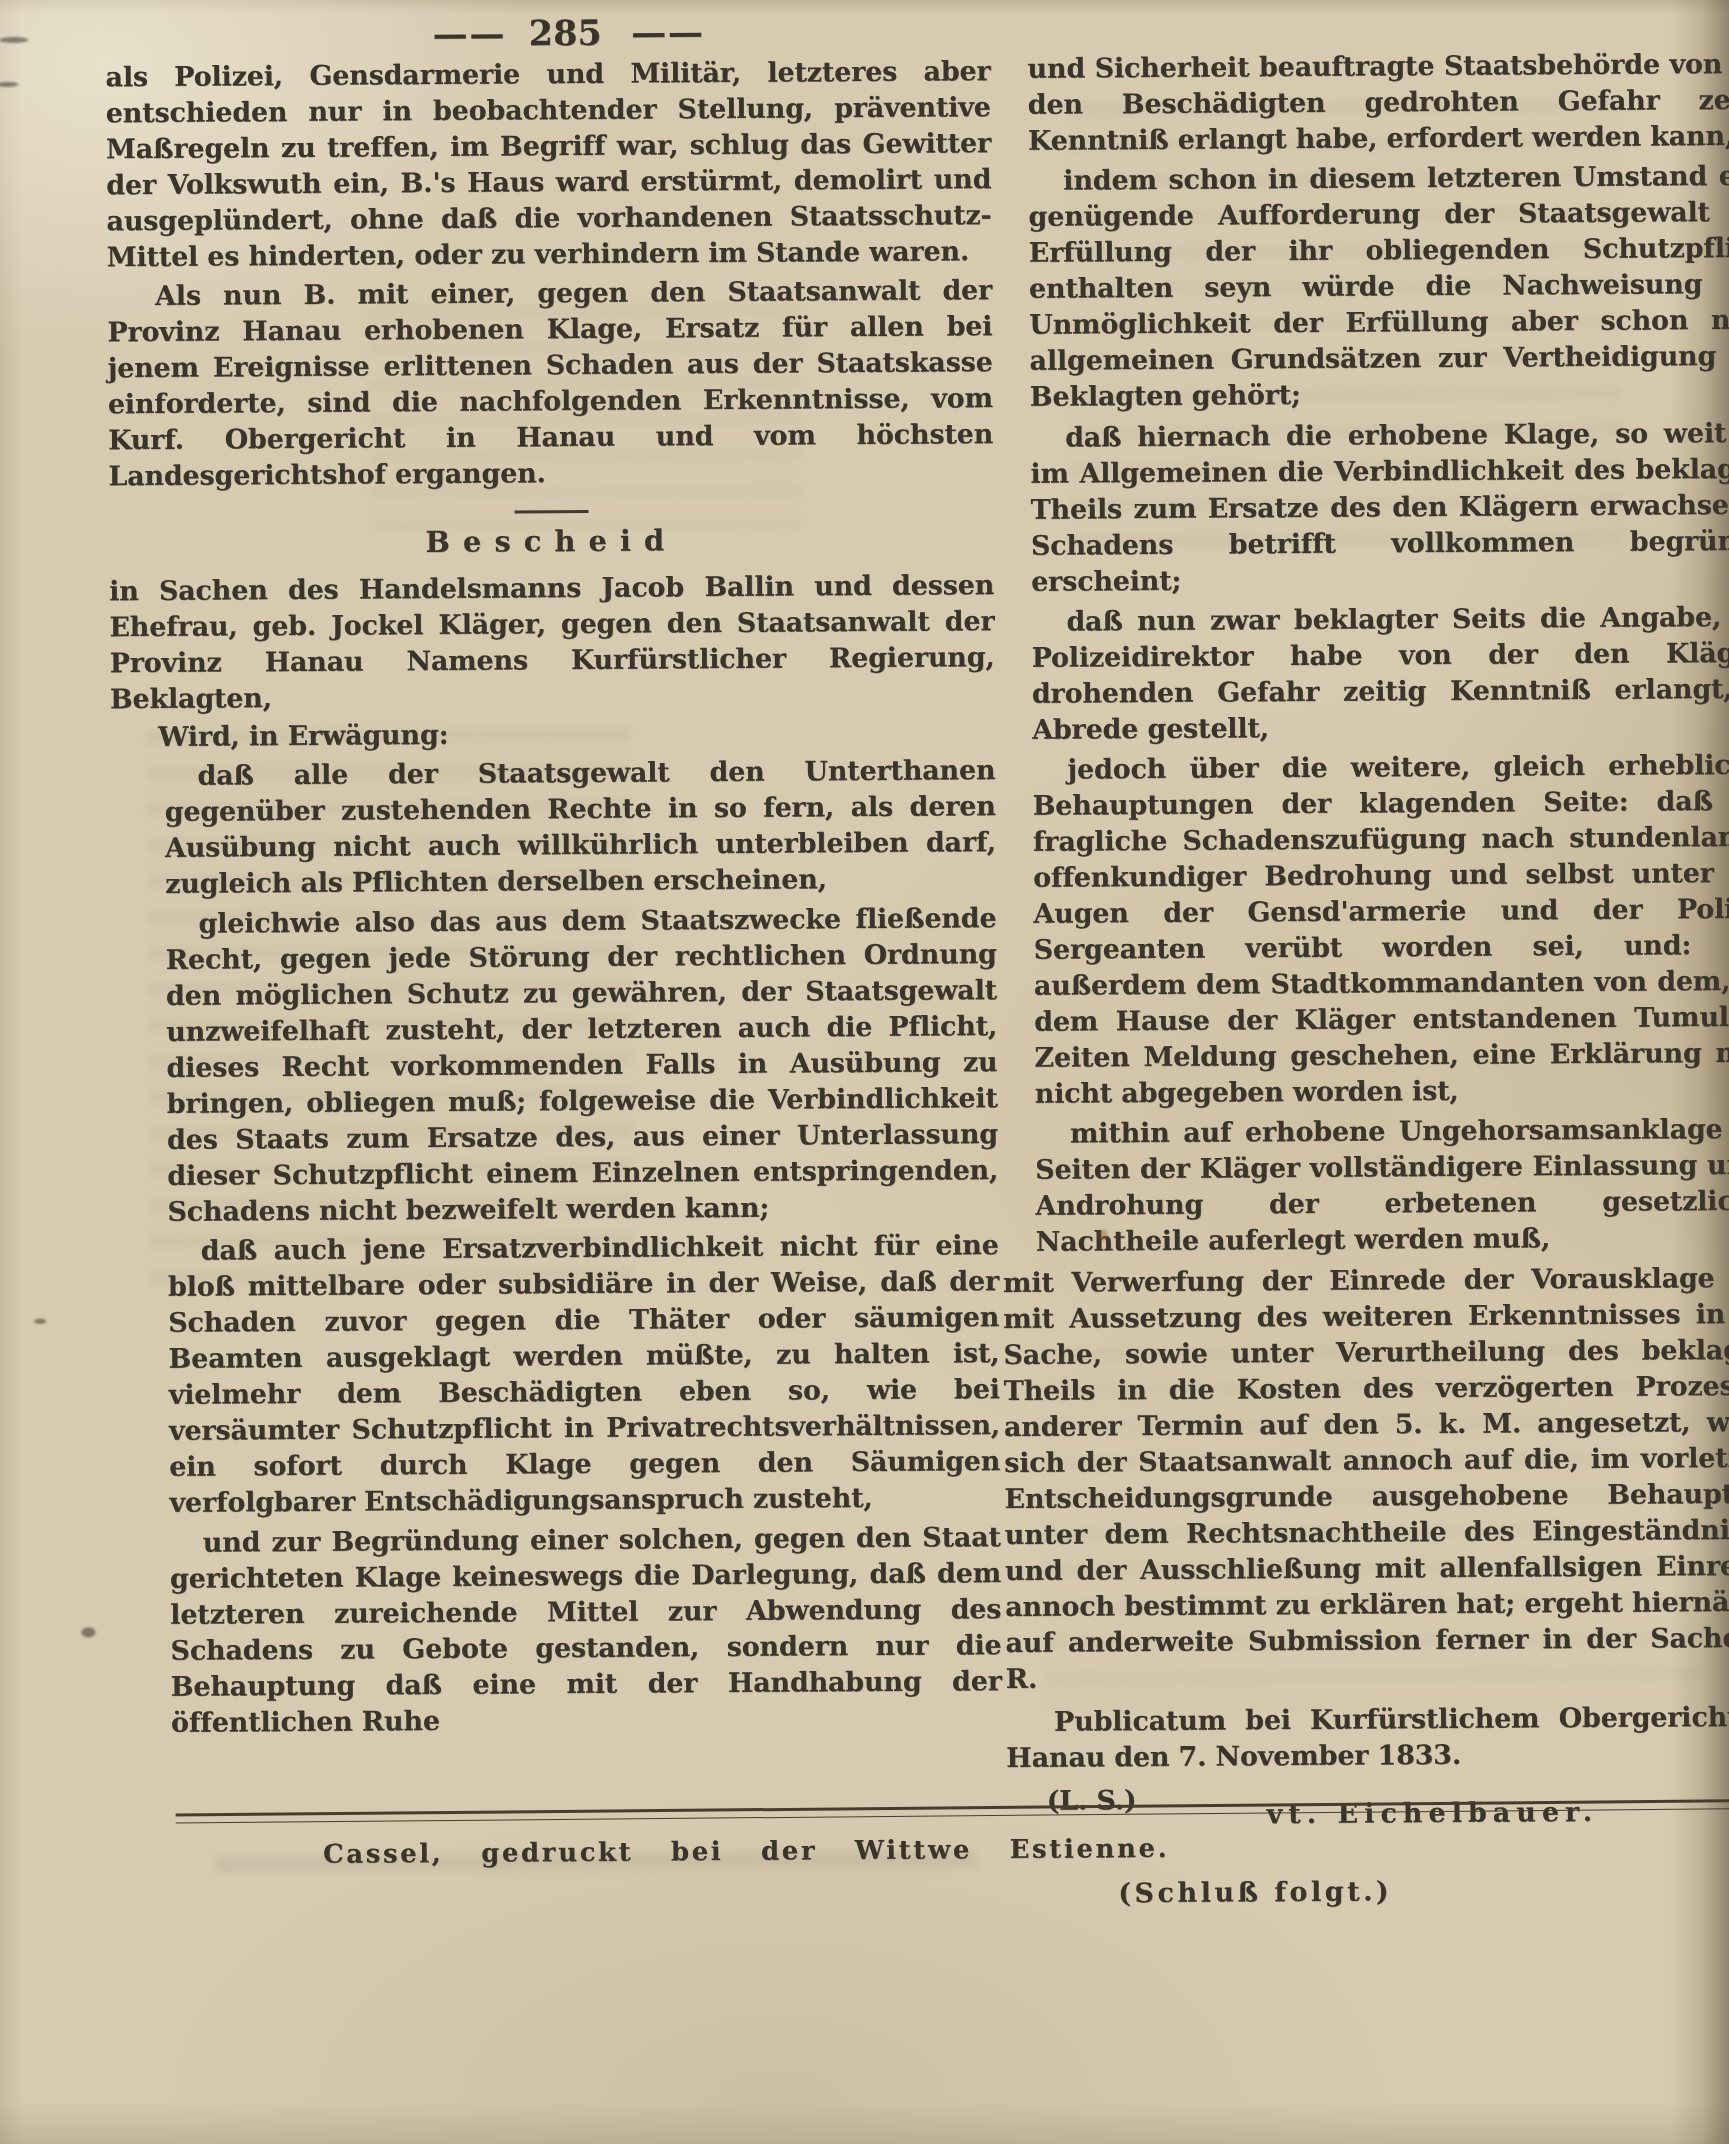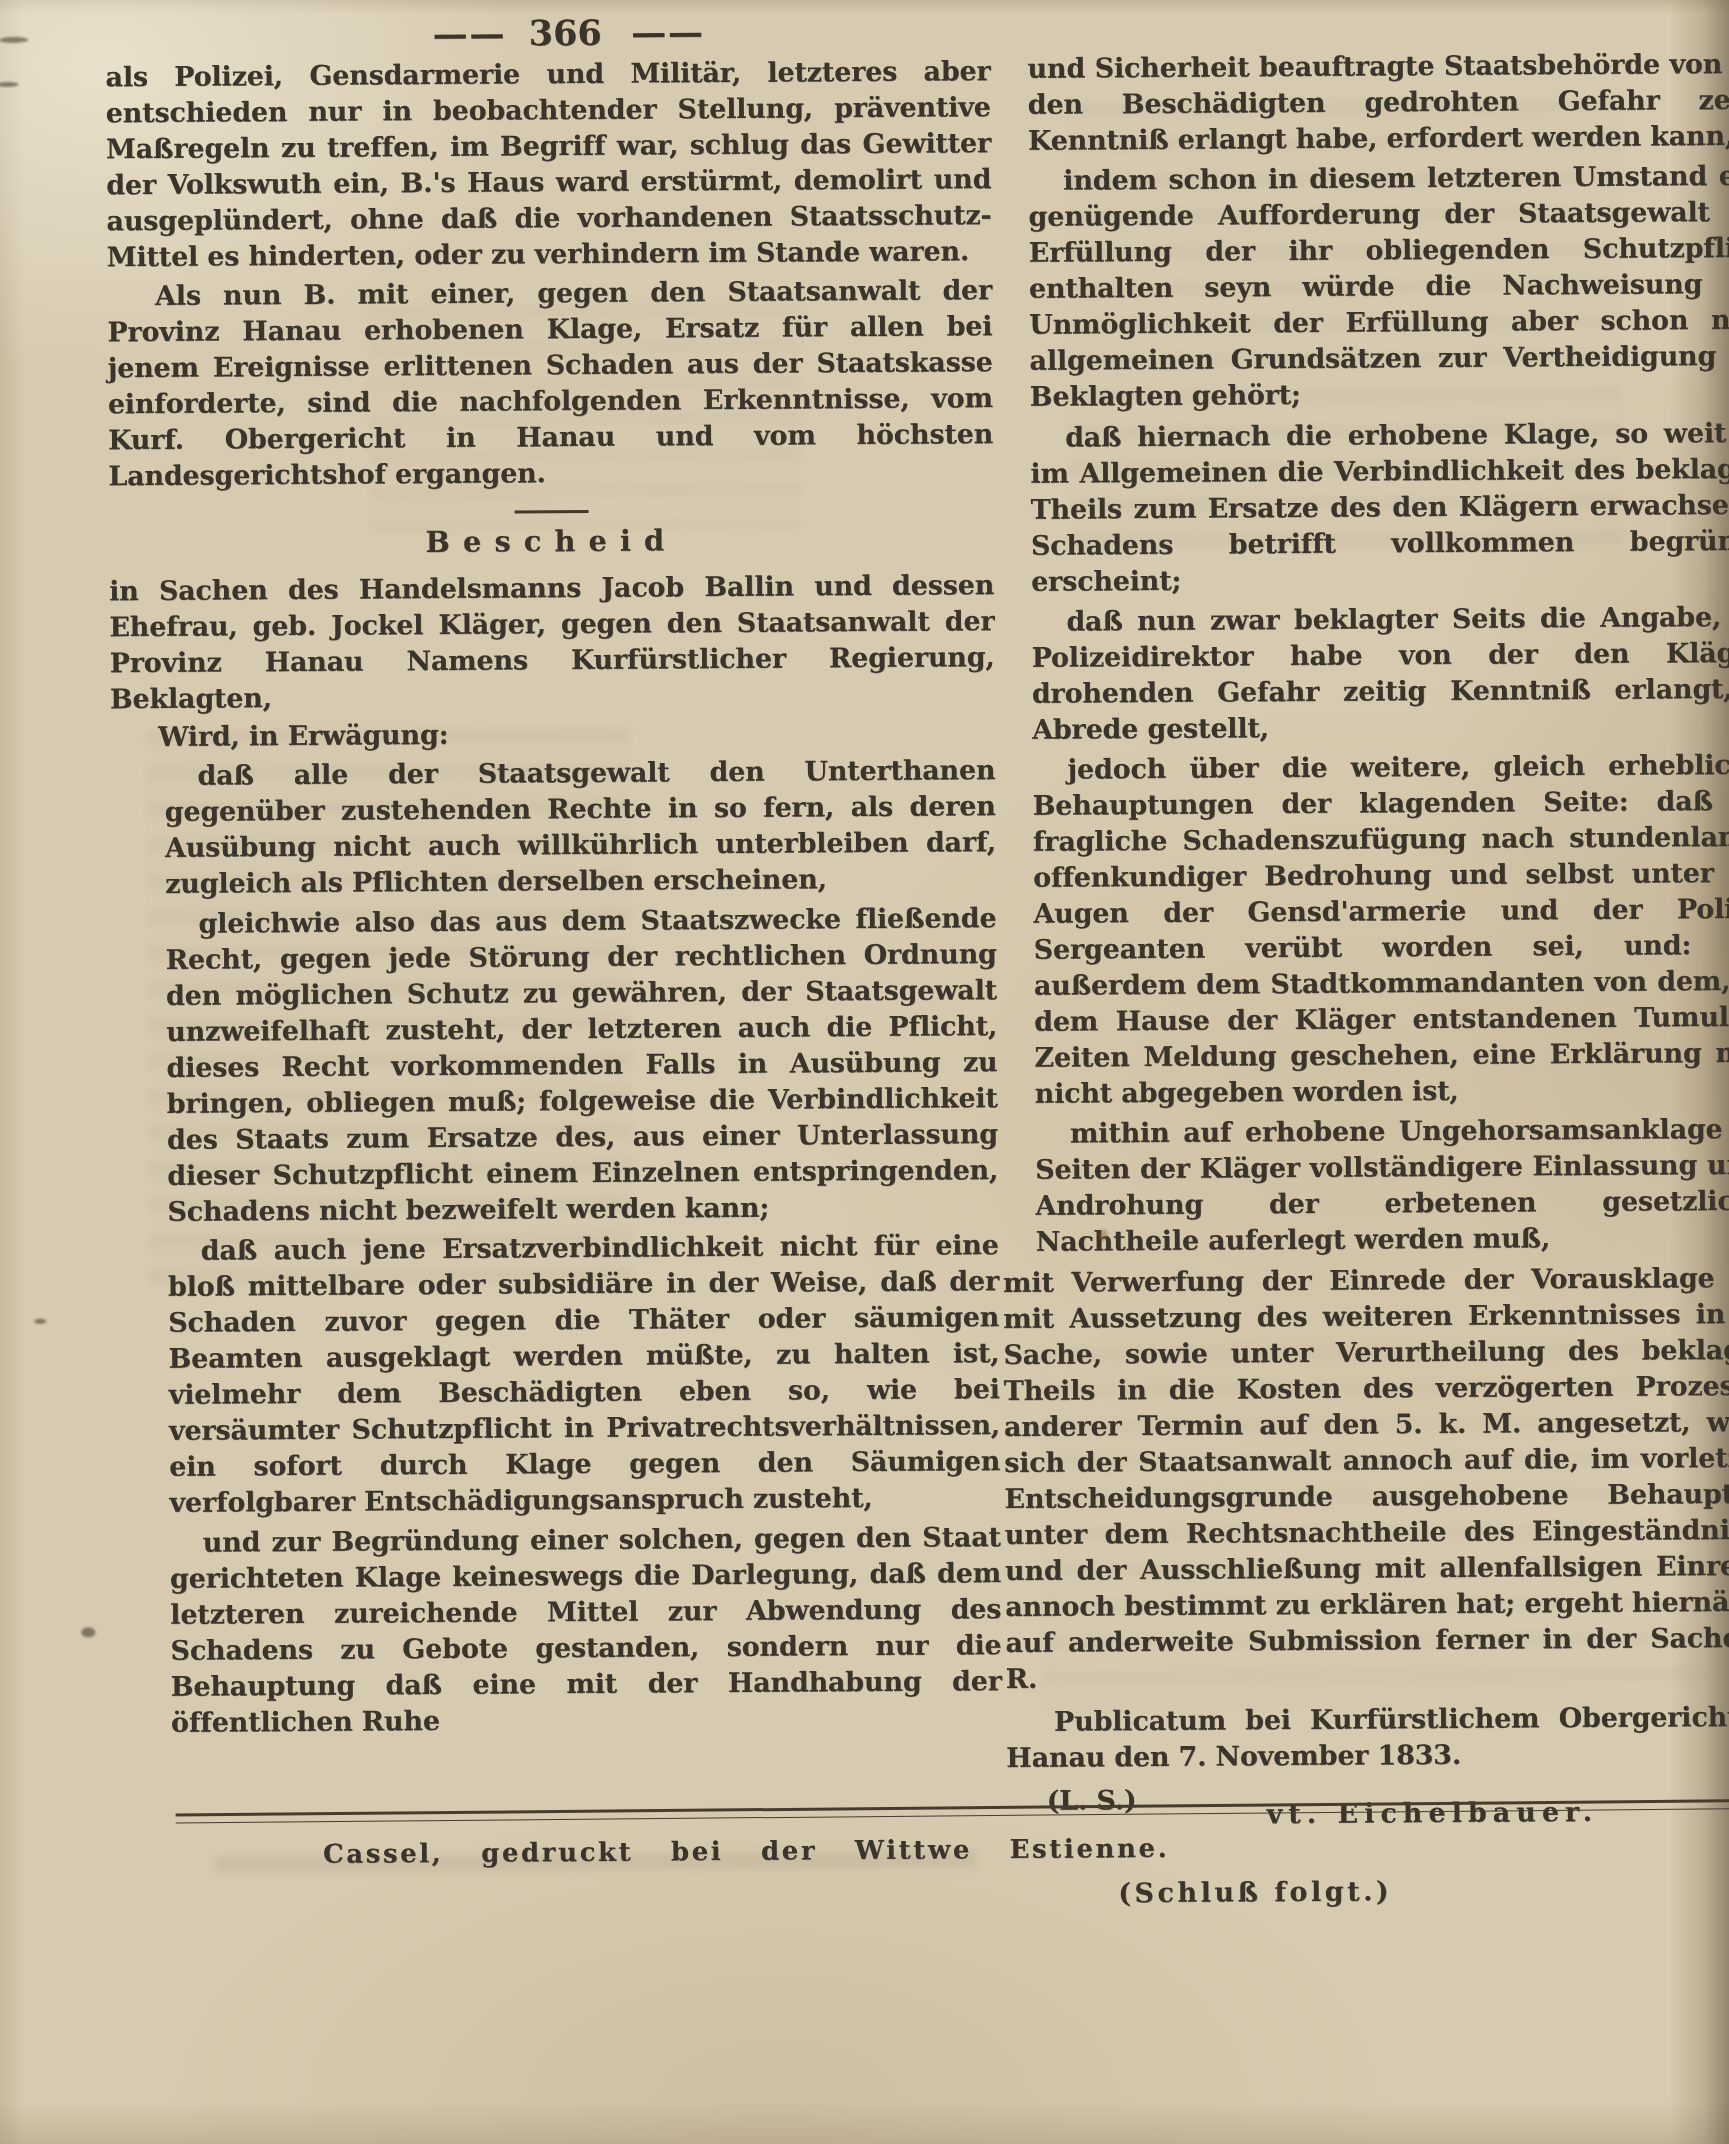--- a/index.html
+++ b/index.html
@@ -82,21 +82,21 @@
 <div class="rot">
 
   <div class="smudge" id="sm1"></div>
   <div class="smudge" id="sm2"></div>
   <div class="smudge" id="sm3"></div>
   <div class="smudge" id="sm4"></div>
   <div class="smudge" id="sm5"></div>
 
   <div class="page-head">
     <span class="dash">— —</span>
-    <span>366</span>
+    <span>285</span>
     <span class="dash">— —</span>
   </div>
 
   <div class="col" id="col-left">
     <p>als Polizei, Gensdarmerie und Militär, letzteres aber entschieden nur in beobachtender Stellung, präventive Maßregeln zu treffen, im Begriff war, schlug das Gewitter der Volkswuth ein, B.'s Haus ward erstürmt, demolirt und ausgeplündert, ohne daß die vorhandenen Staatsschutz-Mittel es hinderten, oder zu verhindern im Stande waren.</p>
     <p class="ind">Als nun B. mit einer, gegen den Staatsanwalt der Provinz Hanau erhobenen Klage, Ersatz für allen bei jenem Ereignisse erlittenen Schaden aus der Staatskasse einforderte, sind die nachfolgenden Erkenntnisse, vom Kurf. Obergericht in Hanau und vom höchsten Landesgerichtshof ergangen.</p>
     <div class="sep-rule"></div>
     <div class="bescheid">Bescheid</div>
     <p>in Sachen des Handelsmanns Jacob Ballin und dessen Ehefrau, geb. Jockel Kläger, gegen den Staatsanwalt der Provinz Hanau Namens Kurfürstlicher Regierung, Beklagten,</p>
     <p class="ind">Wird, in Erwägung:</p>

